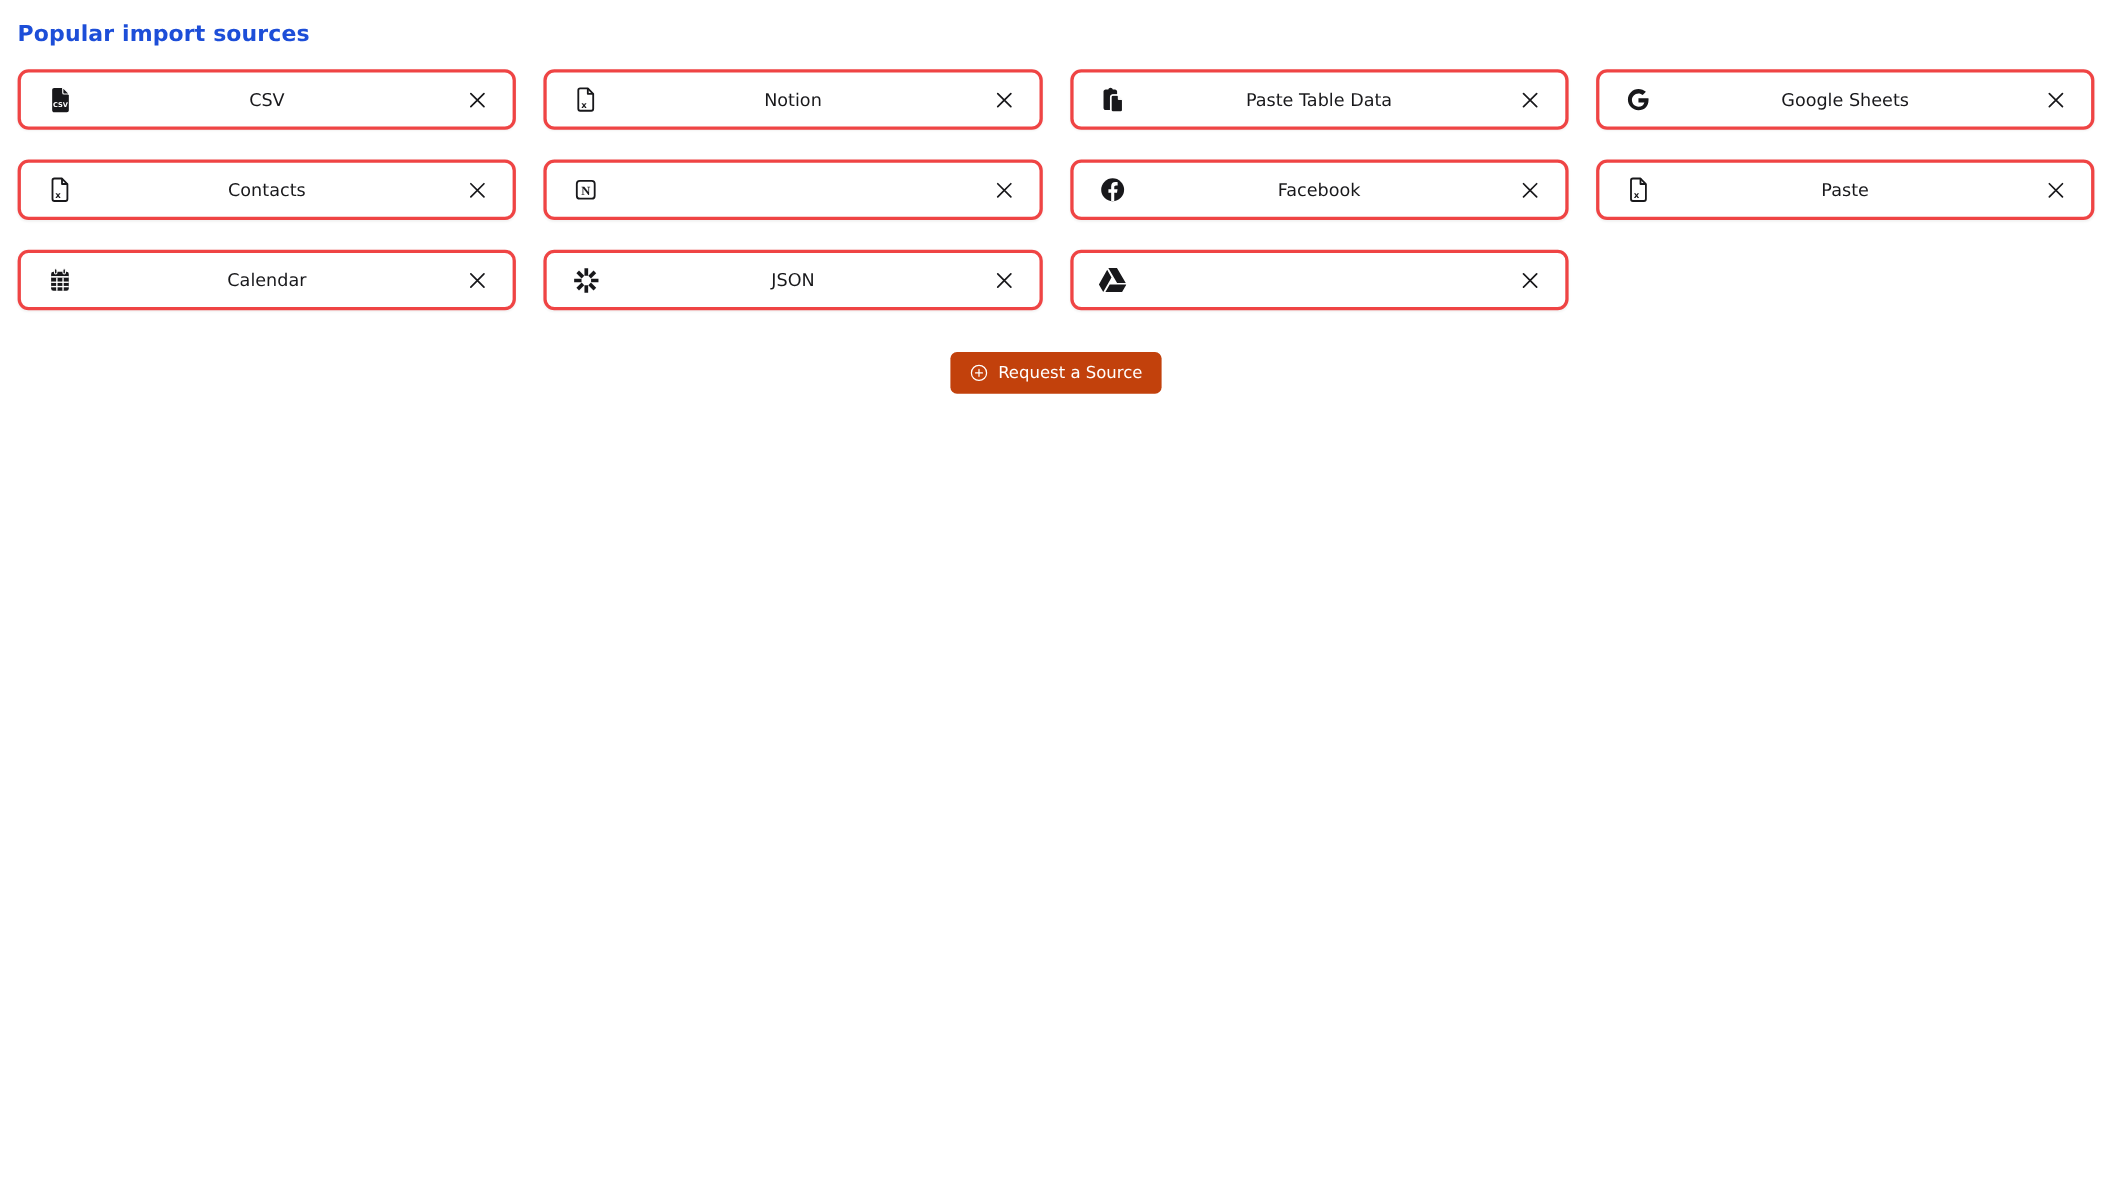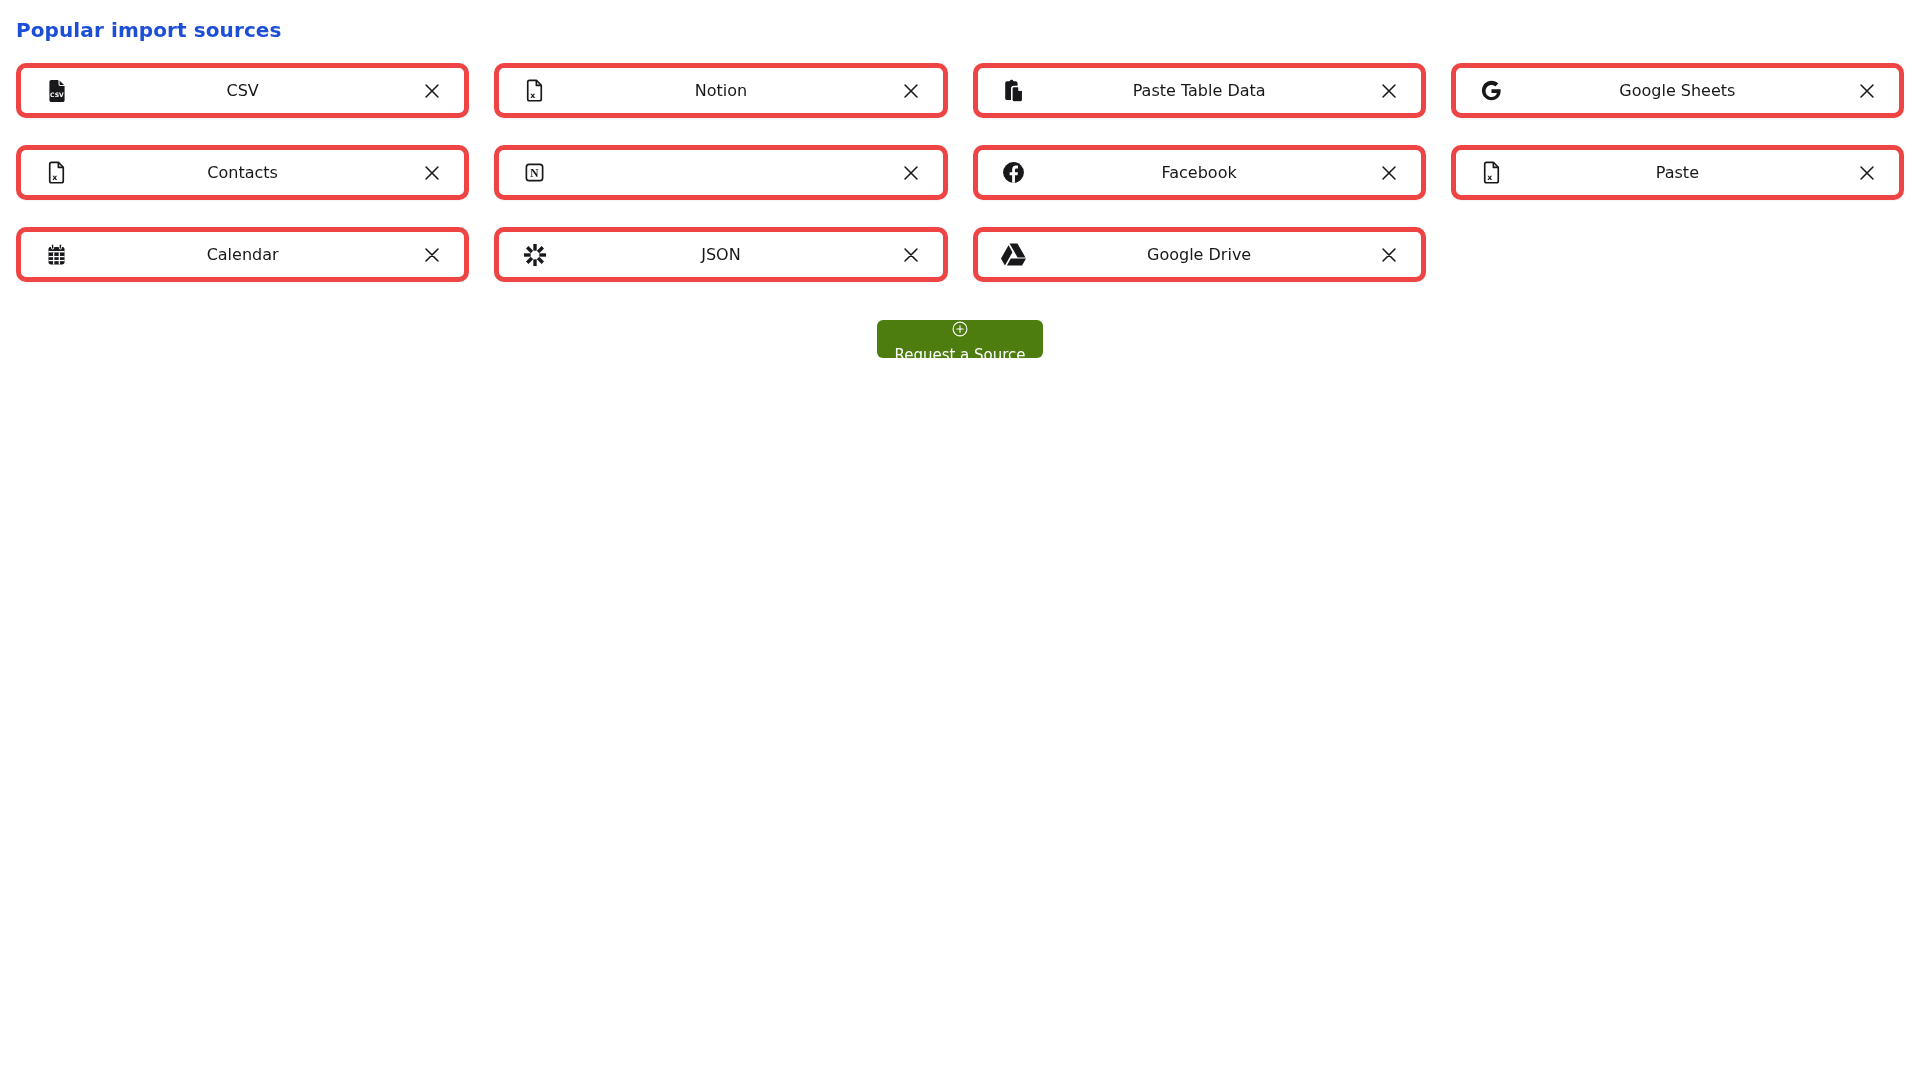--- a/index.html
+++ b/index.html
@@ -20,21 +20,21 @@
     display: grid;
     grid-template-columns: repeat(4, 1fr);
     column-gap: 25px;
     row-gap: 27px;
   }
 
   .card {
     position: relative;
     height: 55px;
     background: #ffffff;
-    border: 5px solid #ef4444;
+    border: 3px solid #ef4444;
     border-radius: 10px;
     box-shadow: 0 1px 2px rgba(0,0,0,0.05);
     display: flex;
     align-items: center;
     justify-content: space-between;
     padding: 0 20px 0 22px;
     cursor: pointer;
   }
 
   .card .src-icon {
@@ -268,31 +268,30 @@
           </svg>
         </button>
   </div>
 
   <div class="card">
     <span class="src-icon">
           <svg width="25" height="25" viewBox="0 0 512 512">
             <path fill="#18181b" d="M339 314.9L175.4 32h161.2l163.6 282.9H339zm-137.5 23.6L120.9 480h310.5L512 338.5H201.5zM154.1 67.4L0 338.5 80.6 480 234.7 208.9 154.1 67.4z"></path>
           </svg>
         </span>
-    <span class="src-label">Google Drive</span>
     <button class="close-btn">
           <svg width="22" height="22" viewBox="0 0 24 24" fill="none" stroke="#18181b" stroke-width="1.7" stroke-linecap="round">
             <path d="M5.5 5.5l13 13M18.5 5.5l-13 13"></path>
           </svg>
         </button>
   </div>
 </div>
 
   <div class="btn-row">
-    <button class="request-btn" style="background: #4d7c0f; flex-direction: column;">
+    <button class="request-btn" style="background: #c2410c;">
       <span class="btn-icon">
           <svg width="18" height="18" viewBox="0 0 24 24" fill="none" stroke="#ffffff" stroke-width="1.5" stroke-linecap="round">
             <circle cx="12" cy="12" r="9.2"></circle>
             <path d="M12 7.8v8.4M7.8 12h8.4"></path>
           </svg>
         </span>
       <span>Request a Source</span>
     </button>
   </div>
 </div>

